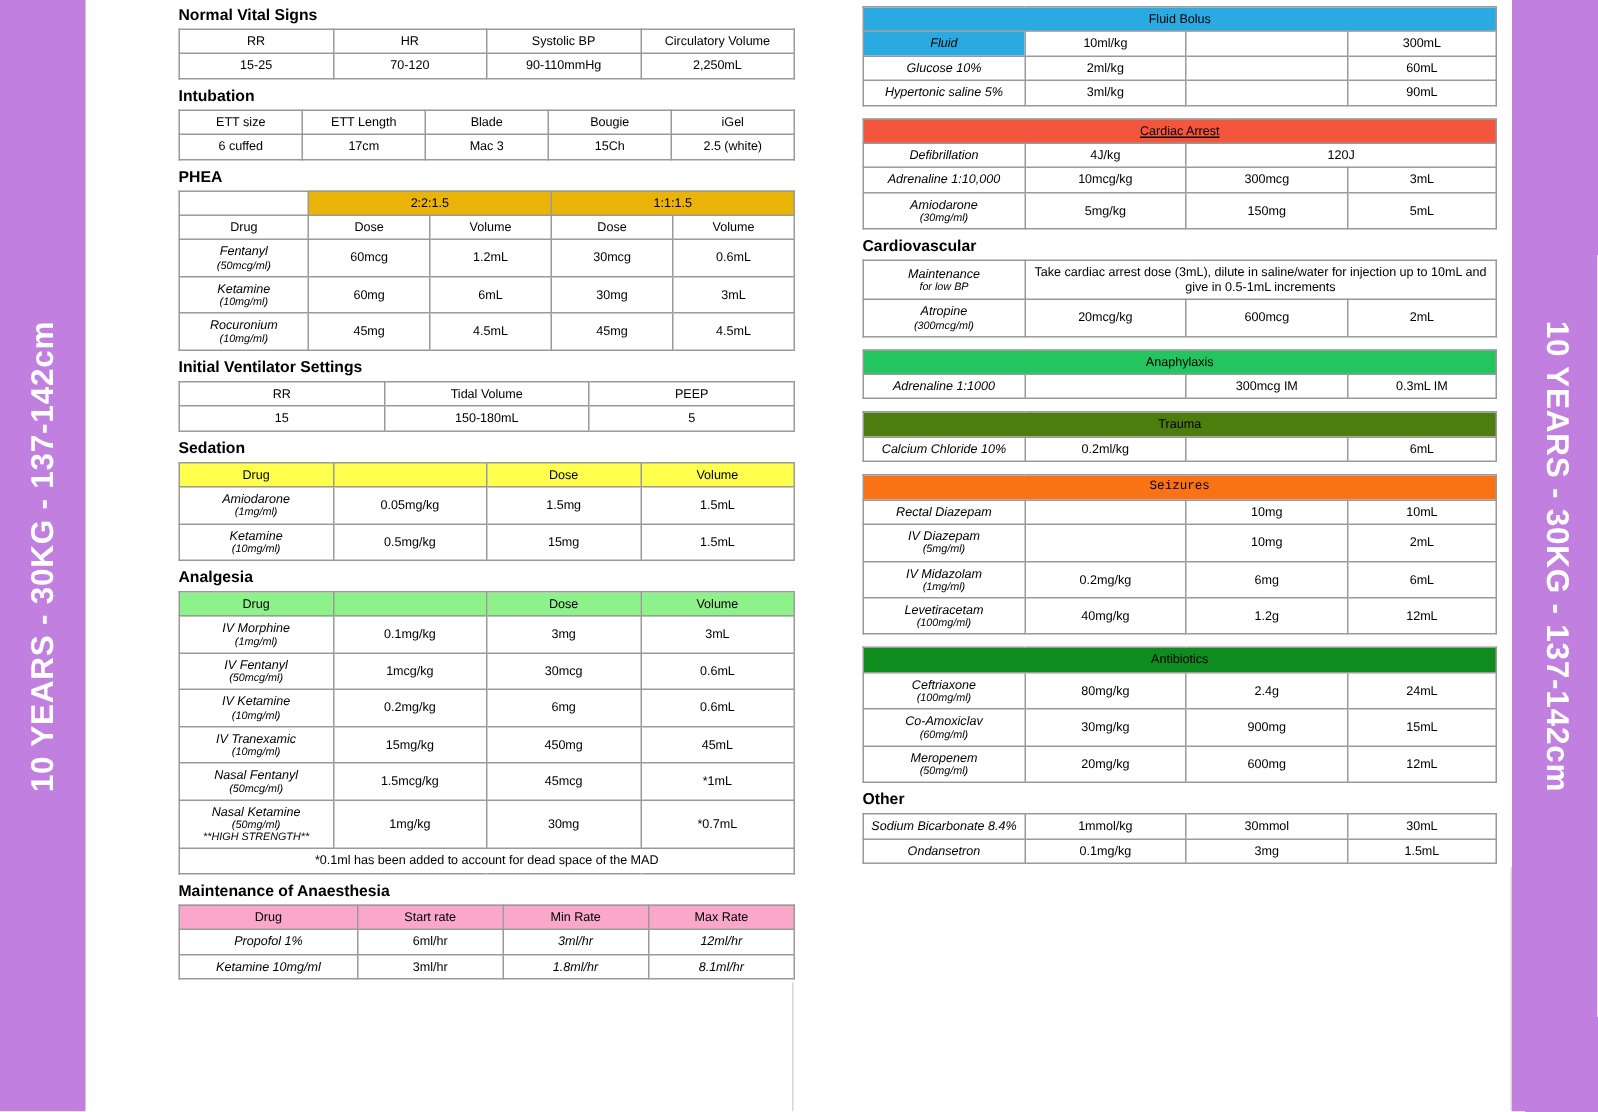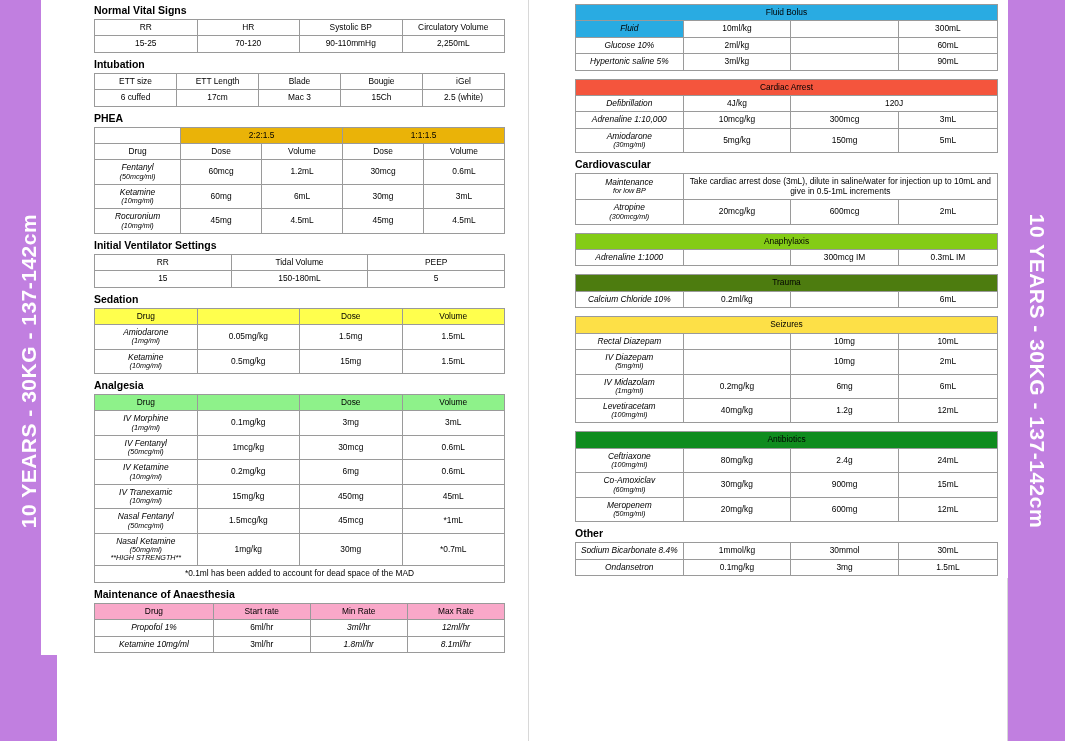--- a/index.html
+++ b/index.html
@@ -37,21 +37,21 @@
   }
   .band.right .band-text {
     transform: translate(-50%, -50%) rotate(90deg);
   }
 
   .col {
     position: absolute;
     top: 0;
     background: #fff;
   }
-  .col-left  { left: 41px;  width: 470px; padding: 4px 6px 0 53px; }
+  .col-left  { left: 66px;  width: 470px; padding: 4px 6px 0 53px; }
   .col-right { left: 530px; width: 478px; padding: 4px 10px 0 45px; }
 
   .divider {
     position: absolute;
     top: 0; bottom: 0;
     width: 1px;
     background: #d8d8d8;
   }
   .divider.d1 { left: 528px; }
   .divider.d2 { left: 1007px; }
@@ -100,24 +100,24 @@
     border: 1px solid #9a9a9a;
     color: #000;
   }
   .banner-full {
     width: 100%;
     border-collapse: collapse;
     table-layout: fixed;
     margin-bottom: 0;
   }
   .hdr-blue  { background: #29abe2; color: #ffffff; }
-  .hdr-red   { background: #f4553d; color: #ffffff; }
-  .hdr-yellow{ background: #84cc16; color: #000000; }
+  .hdr-red   { background: #f4553d; color: #ffffff; text-decoration: underline; }
+  .hdr-yellow{ background: #22c55e; color: #000000; }
   .hdr-grey  { background: #4d7c0f; color: #000000; }
-  .hdr-pink  { background: #fde047; color: #000000; }
+  .hdr-pink  { background: #f97316; color: #000000; font-family: Liberation Mono, monospace; }
   .hdr-green { background: #0f8c1e; color: #ffffff; }
   .cell-yellow { background: #ffff4d; font-weight: bold; }
   .cell-green  { background: #8ef28a; font-weight: bold; }
   .cell-pink   { background: #f9a8c9; font-weight: bold; }
   .cell-blue   { background: #29abe2; font-weight: bold; color: #000; }
   .cell-cyan-hdr { background: #eab308; font-weight: bold; color: #000; }
 </style>
 </head>
 <body>
 

